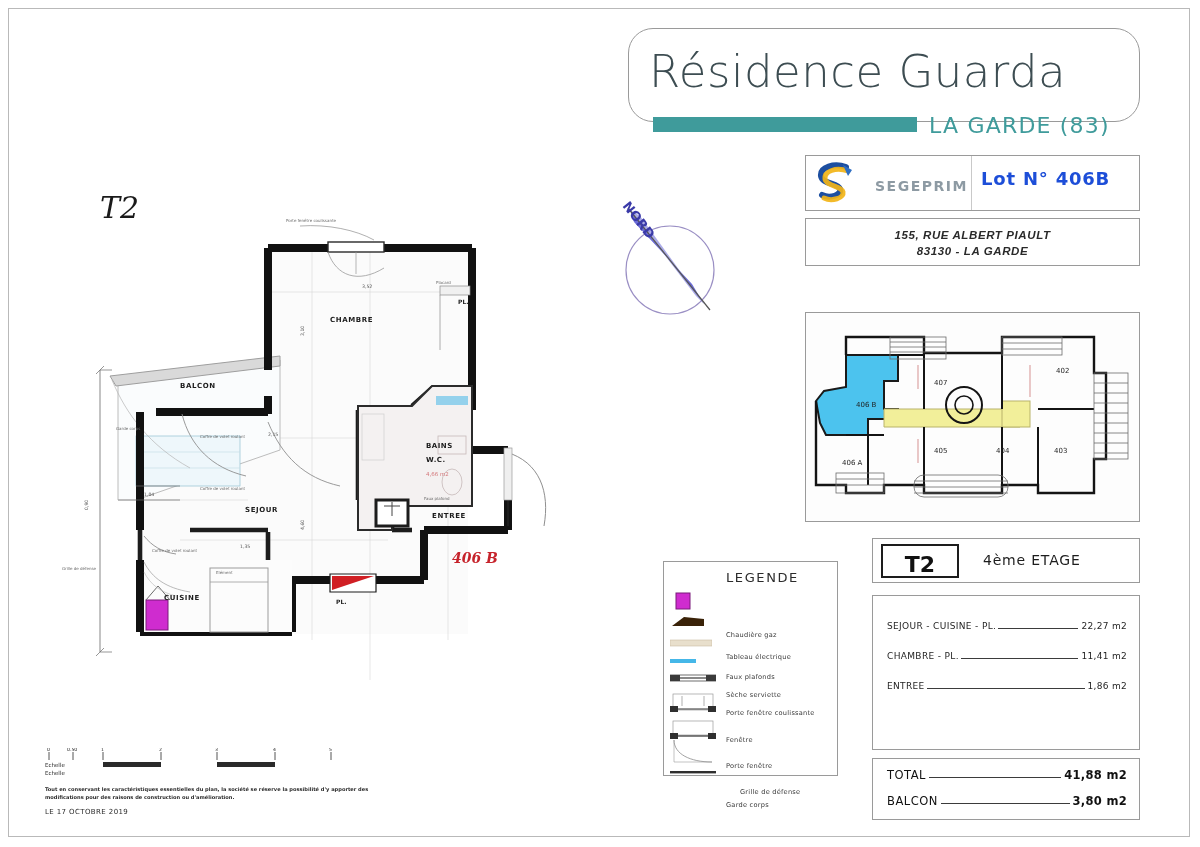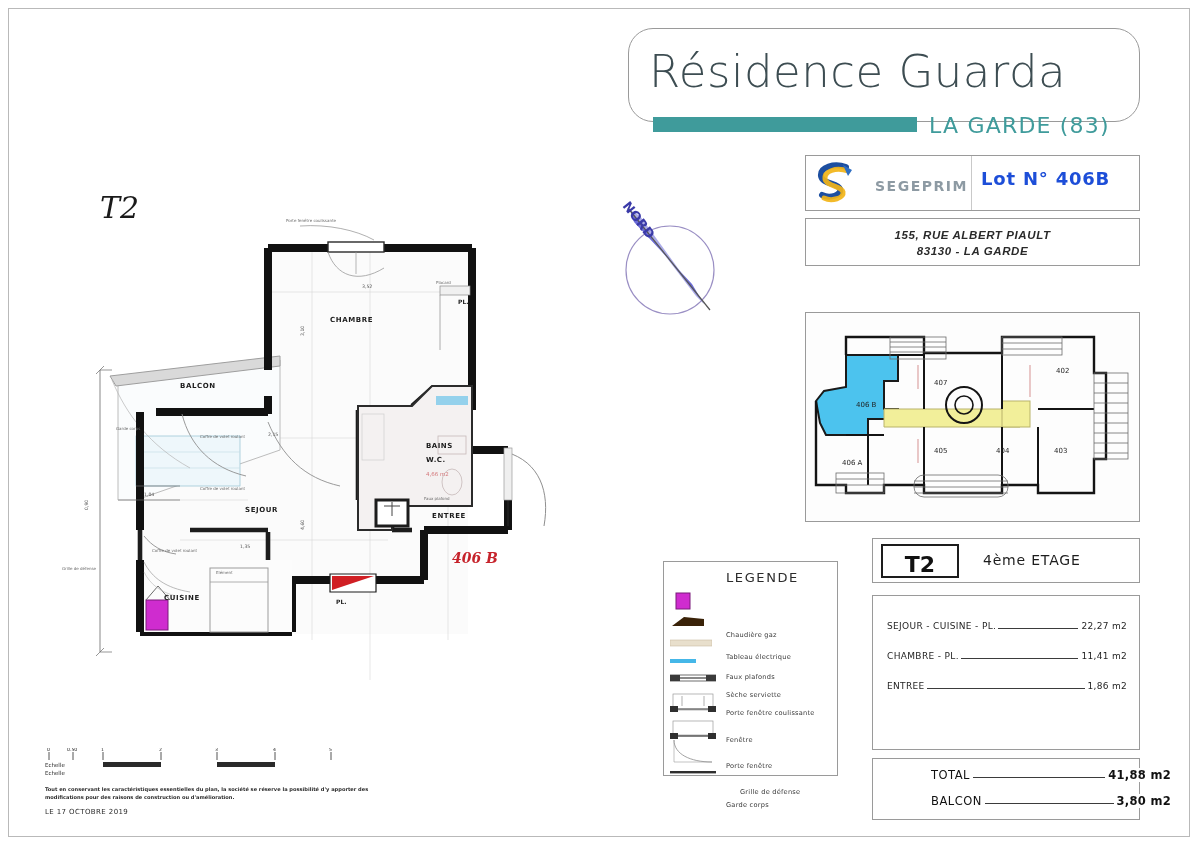--- a/index.html
+++ b/index.html
@@ -47,21 +47,21 @@
   #t2-text{position:absolute;left:0;right:0;top:6px;text-align:center;font-size:22px;font-weight:bold;color:#111;font-family:"DejaVu Sans",sans-serif;}
   #floor-text{position:absolute;left:110px;top:13px;font-size:14px;letter-spacing:.8px;color:#1d1d1d;font-family:"DejaVu Sans",sans-serif;}
 
   
   #areas-block{left:872px;top:595px;width:268px;height:155px;}
   #totals-block{left:872px;top:758px;width:268px;height:62px;}
   .area-row{position:absolute;left:14px;width:240px;height:17px;font-size:9px;color:#1f1f1f;font-family:"DejaVu Sans",sans-serif;}
   .area-row .nm{position:absolute;left:0;top:3px;letter-spacing:.35px;white-space:nowrap;background:#fff;padding-right:2px;z-index:2;}
   .area-row .val{position:absolute;right:0;top:3px;letter-spacing:.3px;white-space:nowrap;background:#fff;padding-left:3px;z-index:2;text-align:right;}
   .area-row .dots{position:absolute;left:0;right:0;top:10px;border-bottom:1px solid #3b3b3b;z-index:1;}
-  .total-row{position:absolute;left:14px;width:240px;height:22px;font-size:11.5px;color:#111;font-family:"DejaVu Sans",sans-serif;margin-left:44px;}
+  .total-row{position:absolute;left:14px;width:240px;height:22px;font-size:11.5px;color:#111;font-family:"DejaVu Sans",sans-serif;}
   .total-row .nm{position:absolute;left:0;top:3px;letter-spacing:.5px;background:#fff;padding-right:3px;z-index:2;}
   .total-row .val{position:absolute;right:0;top:3px;letter-spacing:.3px;font-weight:bold;background:#fff;padding-left:3px;z-index:2;}
   .total-row .dots{position:absolute;left:0;right:0;top:12px;border-bottom:1px solid #3b3b3b;z-index:1;}
 
   
   #plan-type{position:absolute;left:100px;top:190px;font-size:30px;font-style:italic;color:#1a1a1a;font-family:"DejaVu Serif",serif;}
   #floorplan{position:absolute;left:40px;top:200px;width:560px;height:520px;}
   #compass{position:absolute;left:600px;top:192px;width:130px;height:145px;}
 
   

